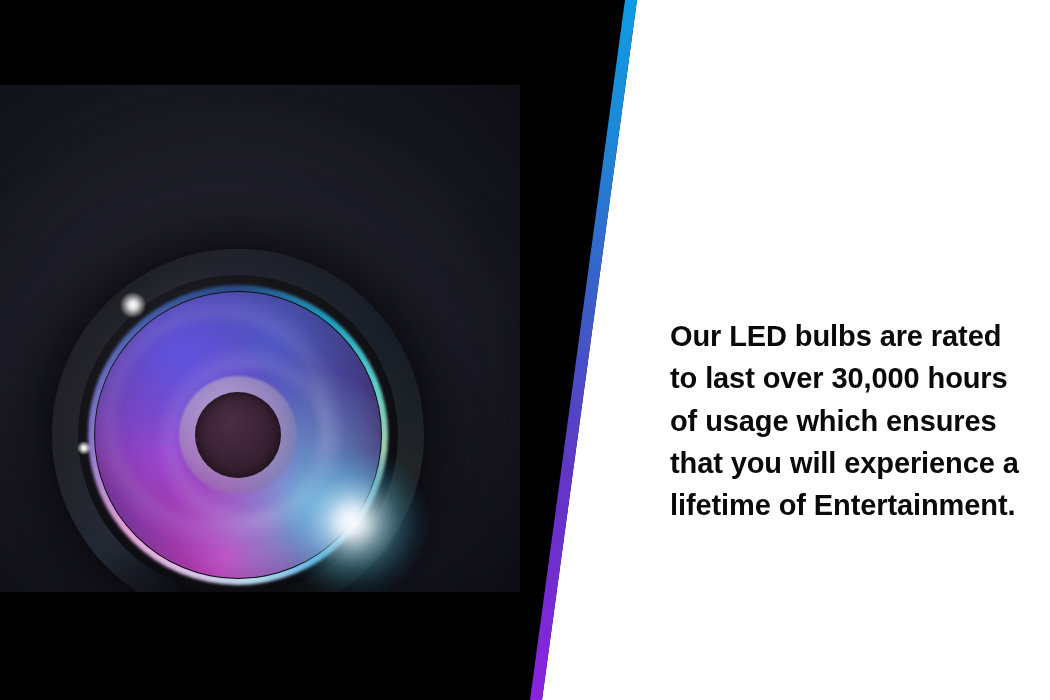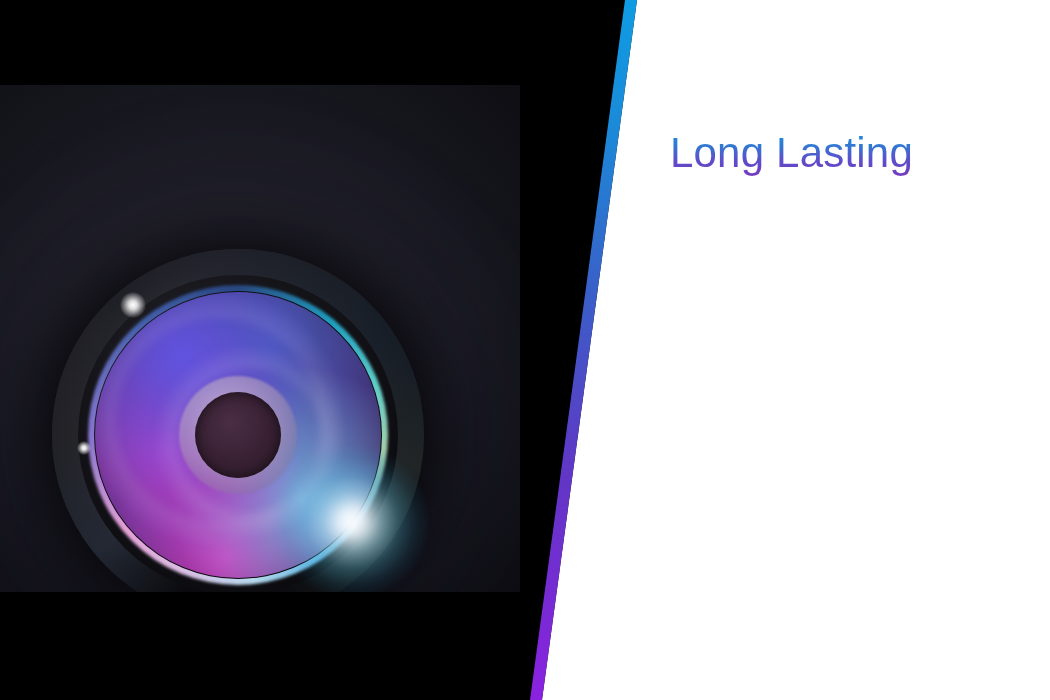--- a/index.html
+++ b/index.html
@@ -287,19 +287,19 @@
     </defs>
 
     <polygon points="637,0 1050,0 1050,700 542,700" fill="#ffffff"></polygon>
 
     <polygon points="625,0 637,0 542,700 530,700" fill="url(#divGrad)"></polygon>
   </svg>
 
   <div class="content">
 
     <div class="headline">
-      <span class="hl-line">Long Lasting</span>
     </div>
 
+    <p class="body-copy">Our LED bulbs are rated to last over 30,000 hours of usage which ensures that you will experience a lifetime of Entertainment.</p>
 
   </div>
 
 </div>
 
 </body></html>

